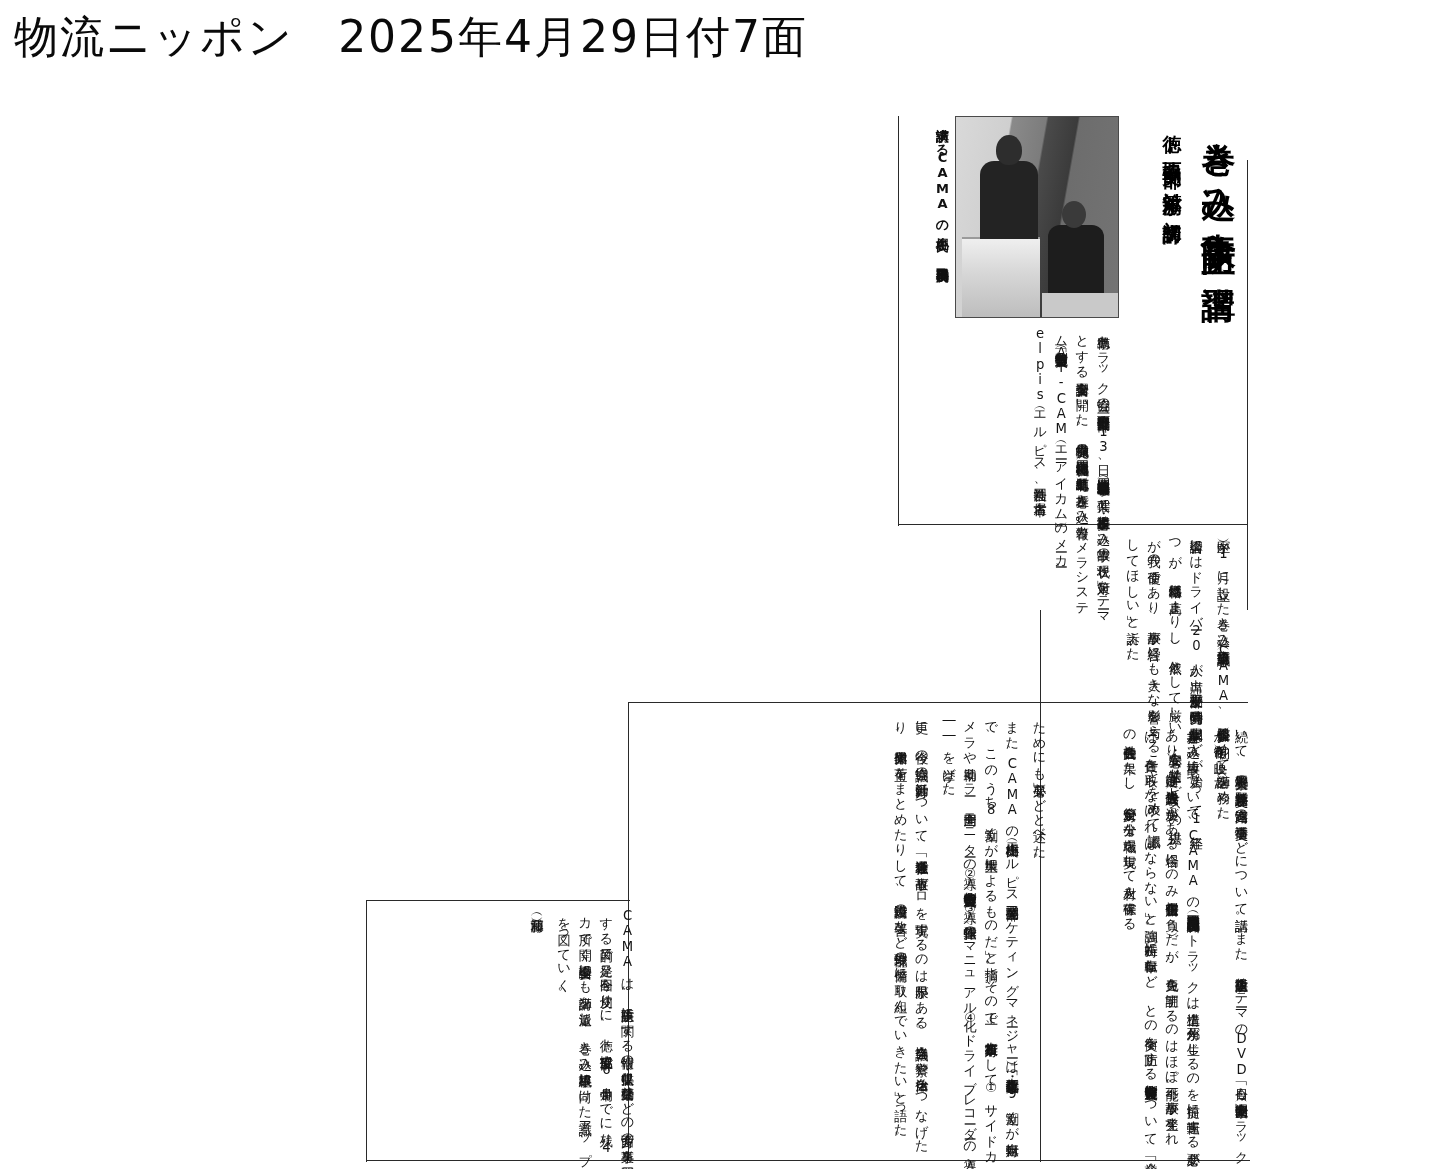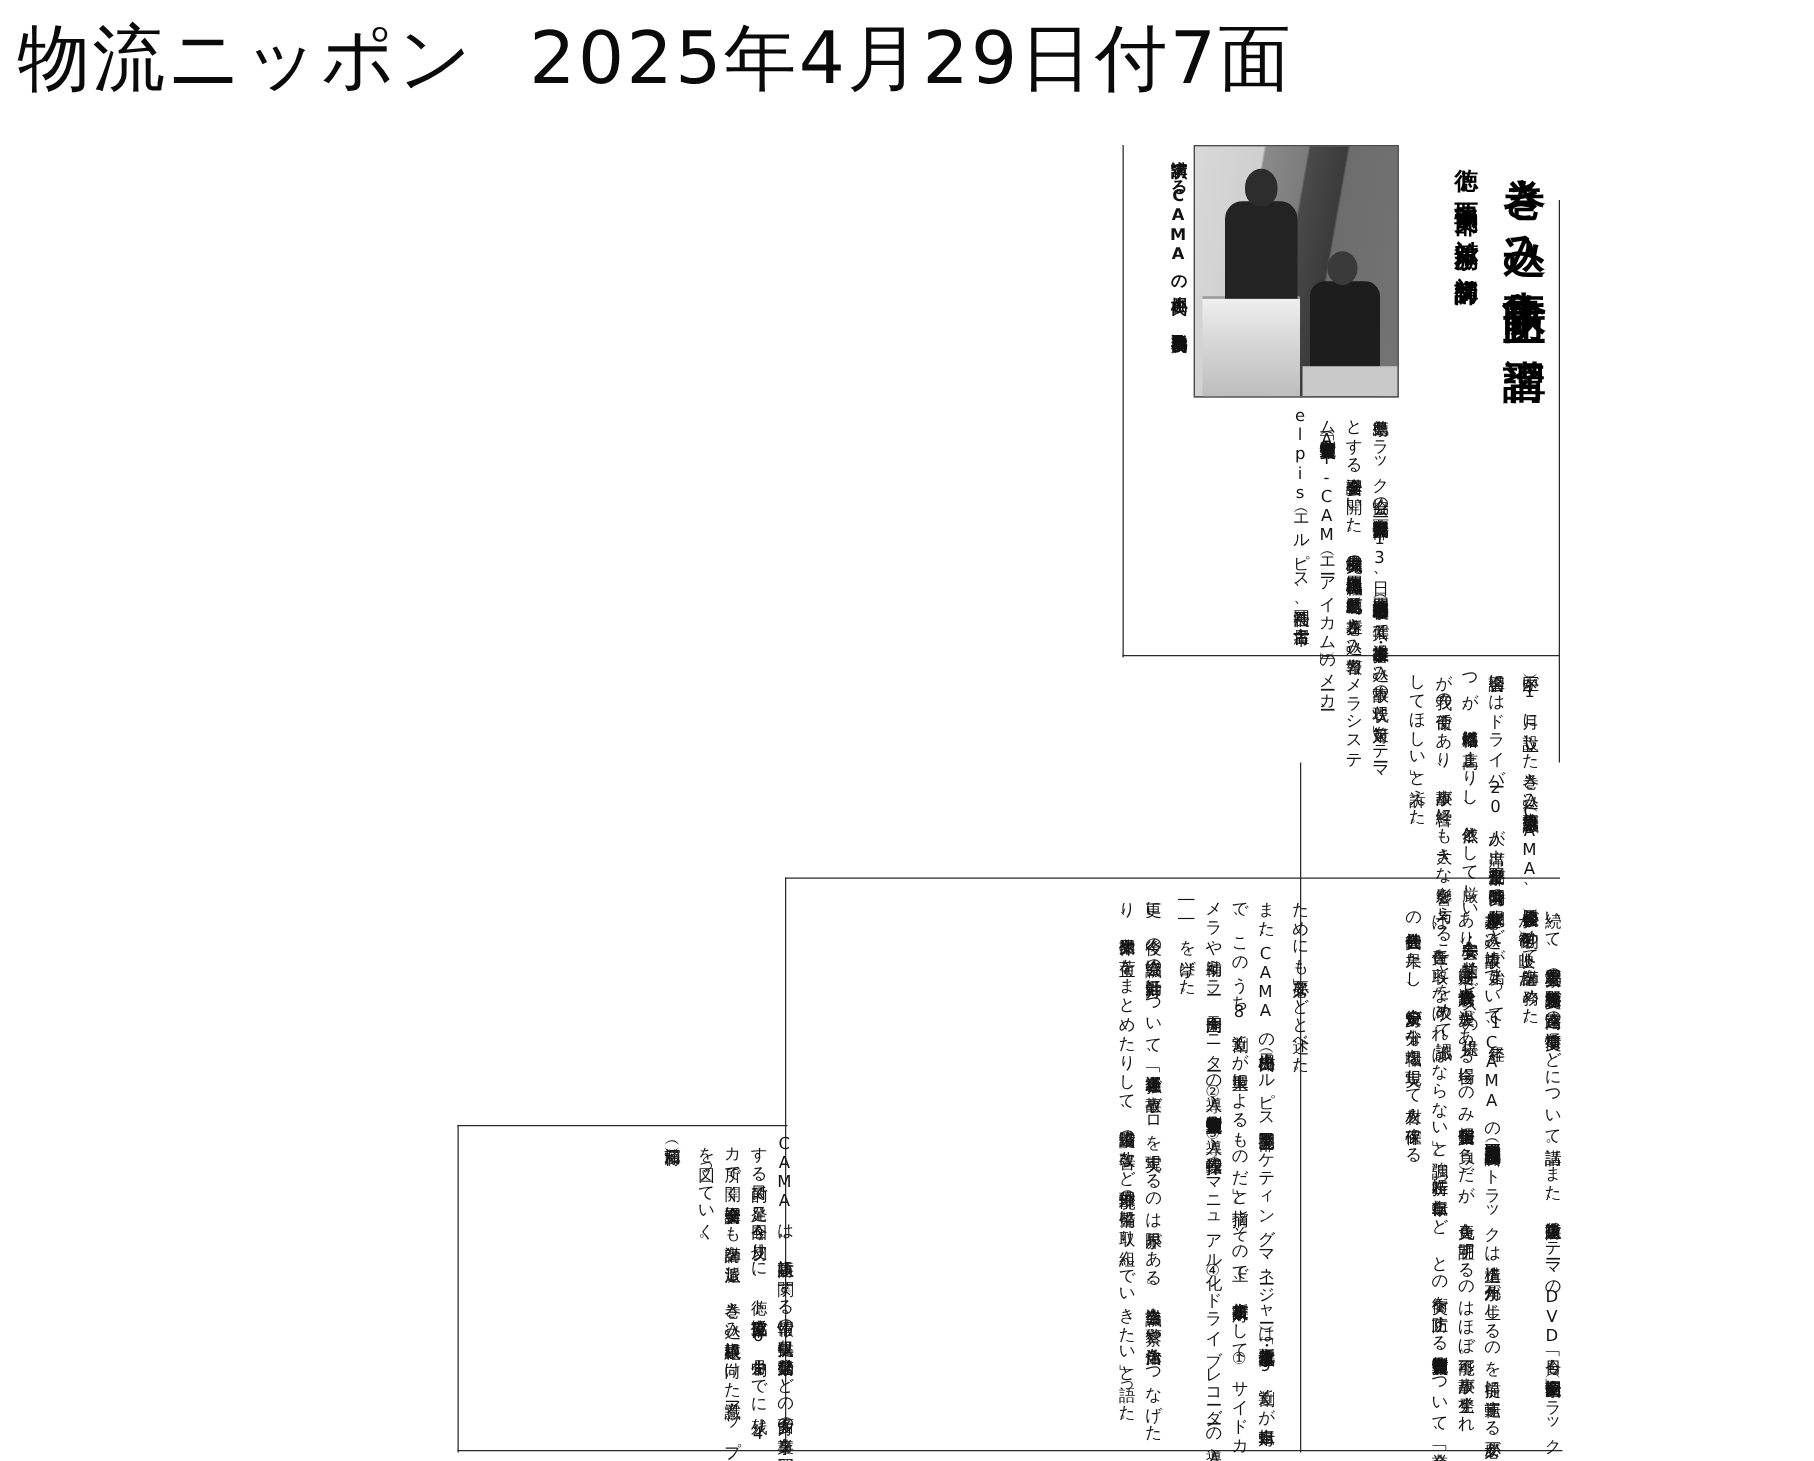--- a/index.html
+++ b/index.html
@@ -15,21 +15,21 @@
     color: #111;
     overflow: hidden;
   }
 
   
   #doc-header {
     position: absolute;
     left: 14px;
     top: 8px;
     font-family: "DejaVu Sans", sans-serif;
-    font-size: 58px;
+    font-size: 44px;
     letter-spacing: 2px;
     white-space: nowrap;
     color: #0a0a0a;
   }
   #doc-header .gap { display: inline-block; width: 44px; }
 
   
   #clipping {
     position: absolute;
     left: 0;

